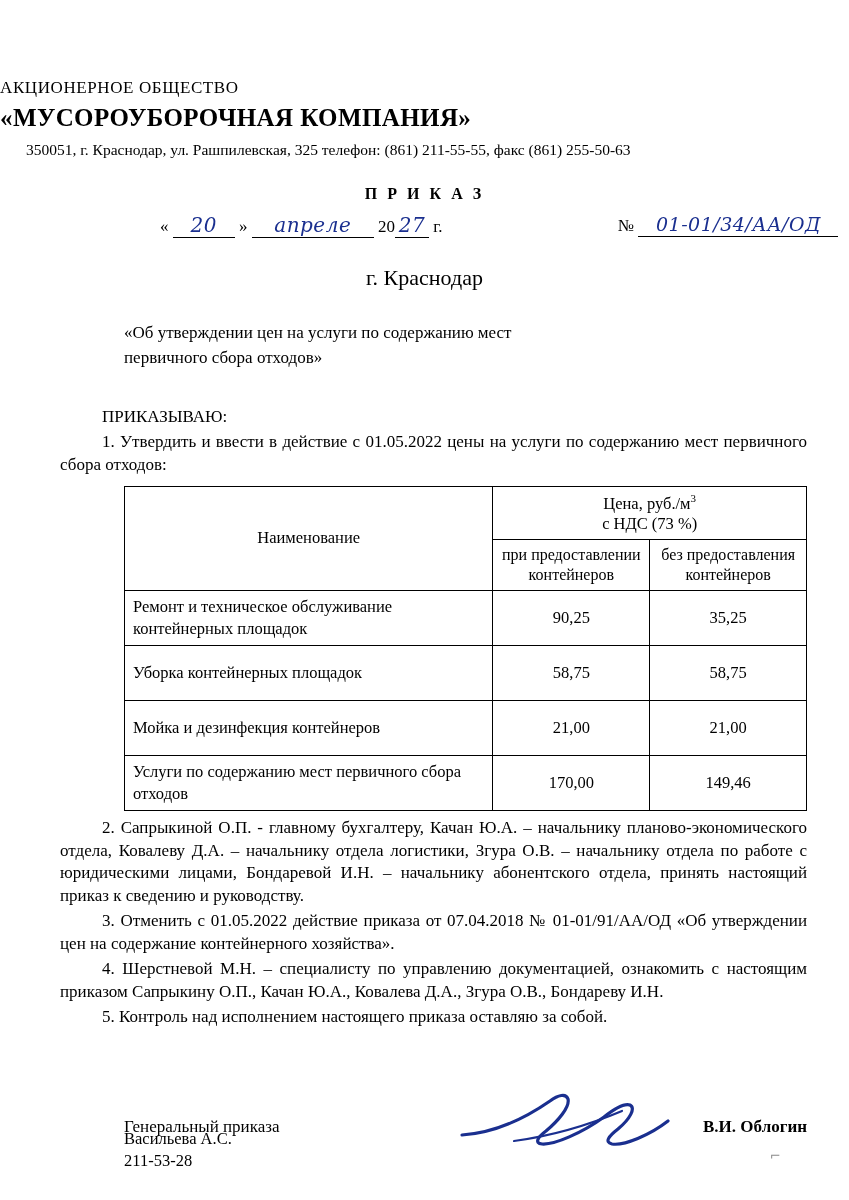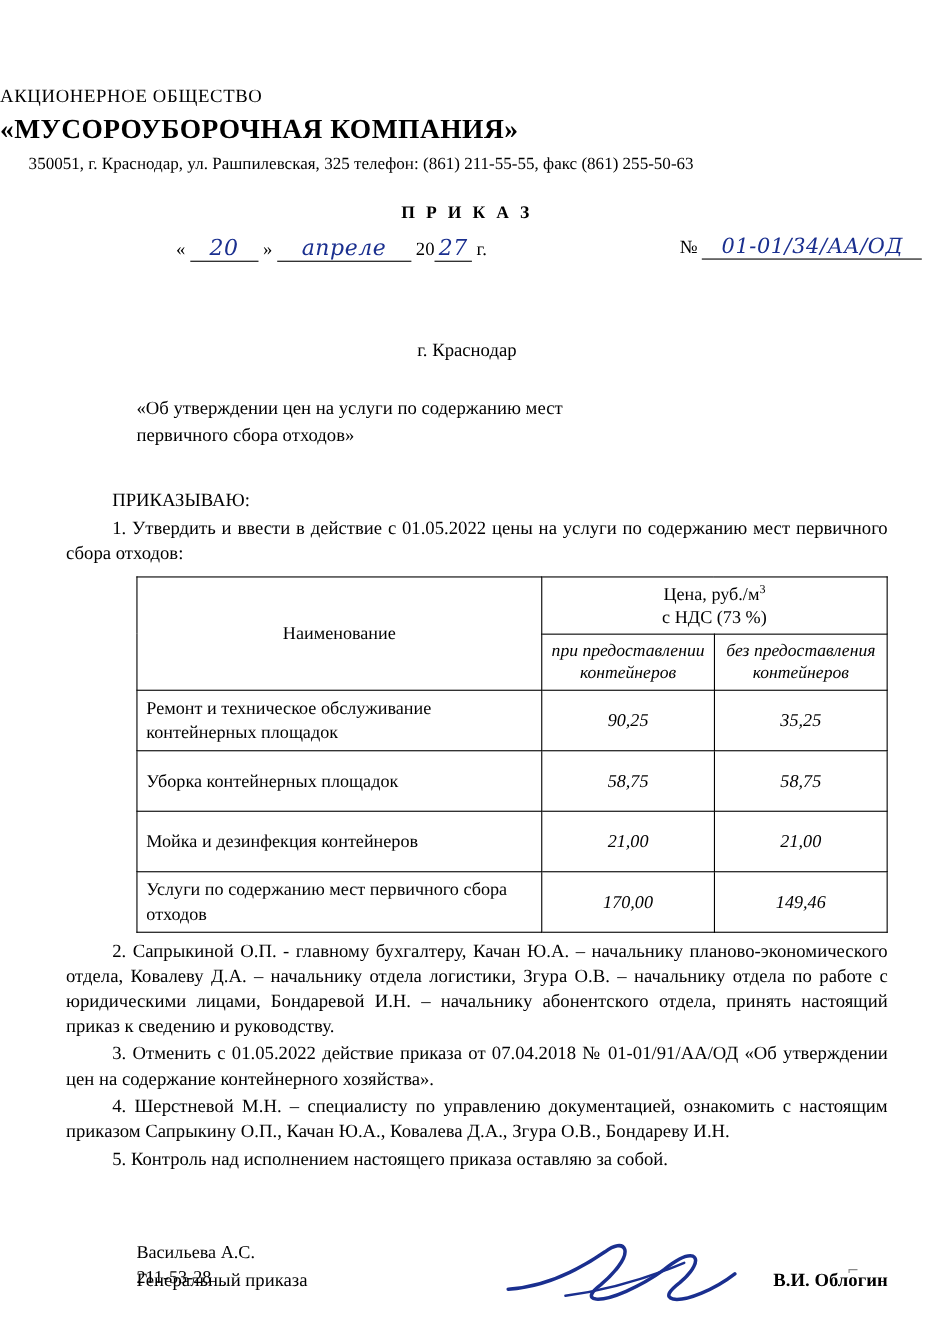--- a/index.html
+++ b/index.html
@@ -79,22 +79,22 @@
     border-bottom: 1px solid #000;
     text-align: center;
     vertical-align: baseline;
   }
   .u.w1 { width: 62px; }
   .u.w2 { width: 122px; }
   .u.w3 { width: 34px; }
   .u.num { width: 200px; border-bottom: 1px solid #000; }
   .city {
     text-align: center;
-    font-size: 17px;
-    margin-top: 68px;
+    font-size: 22px;
+    margin-top: 24px;
   }
   .subject {
     margin-top: 30px;
     margin-left: 124px;
     font-size: 17px;
     line-height: 1.45;
     width: 420px;
   }
   .body-text {
     margin-top: 36px;
@@ -125,21 +125,20 @@
     text-align: center;
   }
   .cell-name {
     width: 393px;
     text-align: left;
     line-height: 1.3;
   }
   .cell-val {
     width: 145px;
     text-align: center;
-    font-style: italic;
   }
   .th-name {
     text-align: center;
   }
   .th-sub {
     line-height: 1.25;
     font-size: 16px;
   }
   .row-tall td { height: 44px; }
   .after-table {

